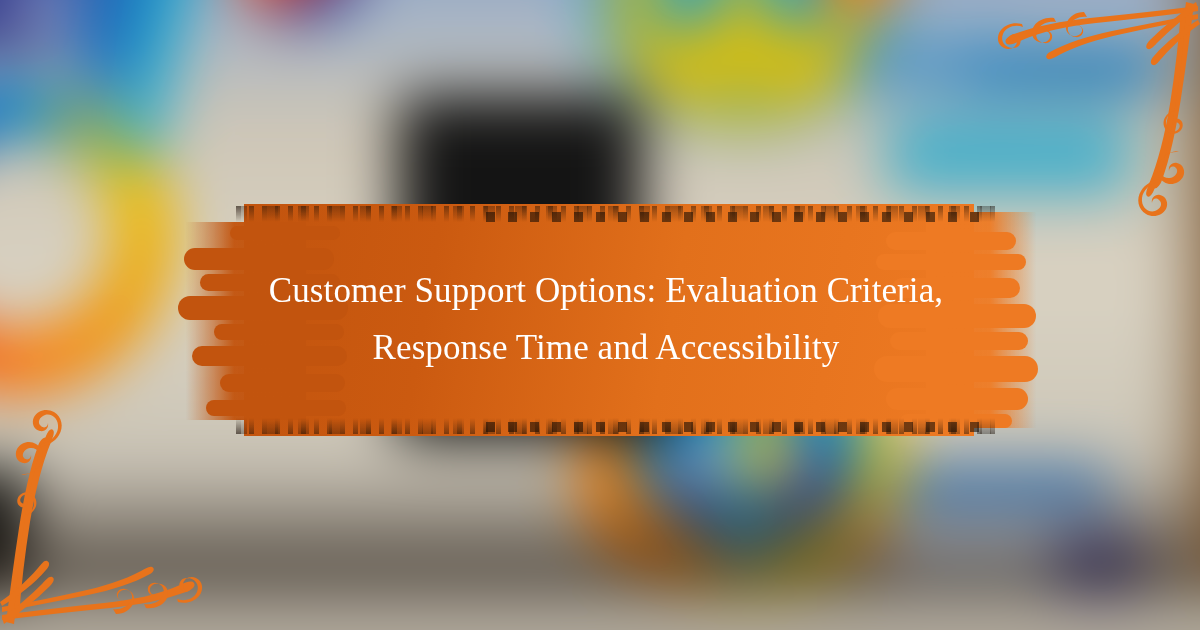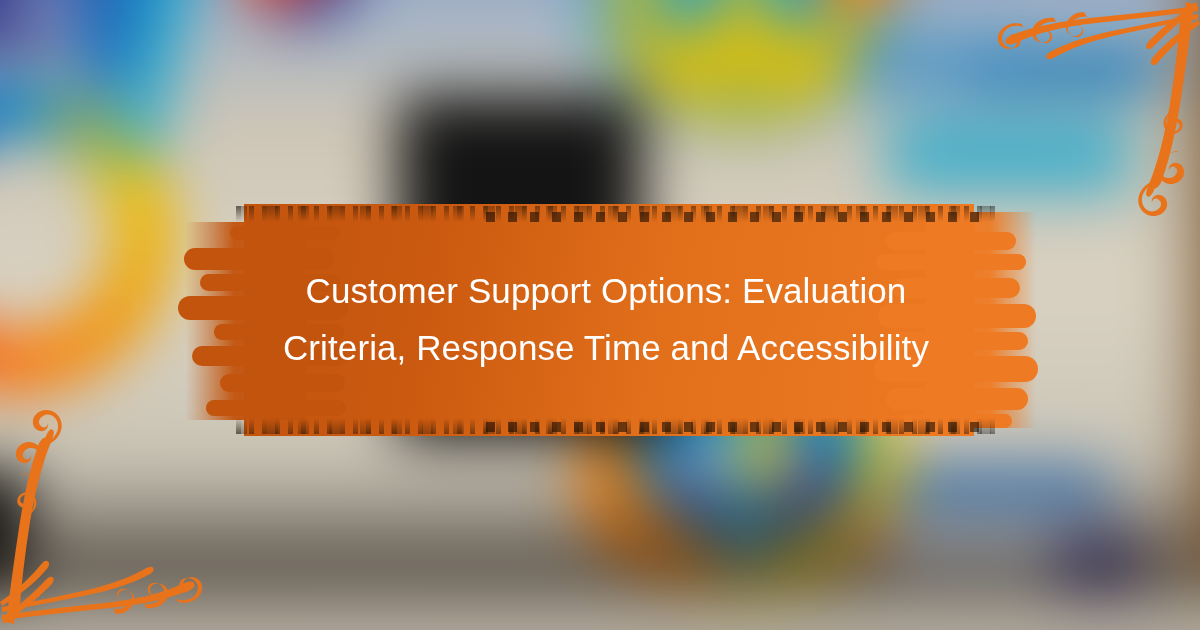--- a/index.html
+++ b/index.html
@@ -6,21 +6,21 @@
   html, body {
     margin: 0;
     padding: 0;
     background: #000;
   }
   #stage {
     position: relative;
     width: 1200px;
     height: 630px;
     overflow: hidden;
-    font-family: Liberation Sans, sans-serif;
+    font-family: Liberation Serif, serif;
     background: #7f1d1d;
   }
 
   
   #bg {
     position: absolute;
     inset: -60px;
     filter: blur(26px) saturate(1.12);
     transform: scale(1.06);
   }

